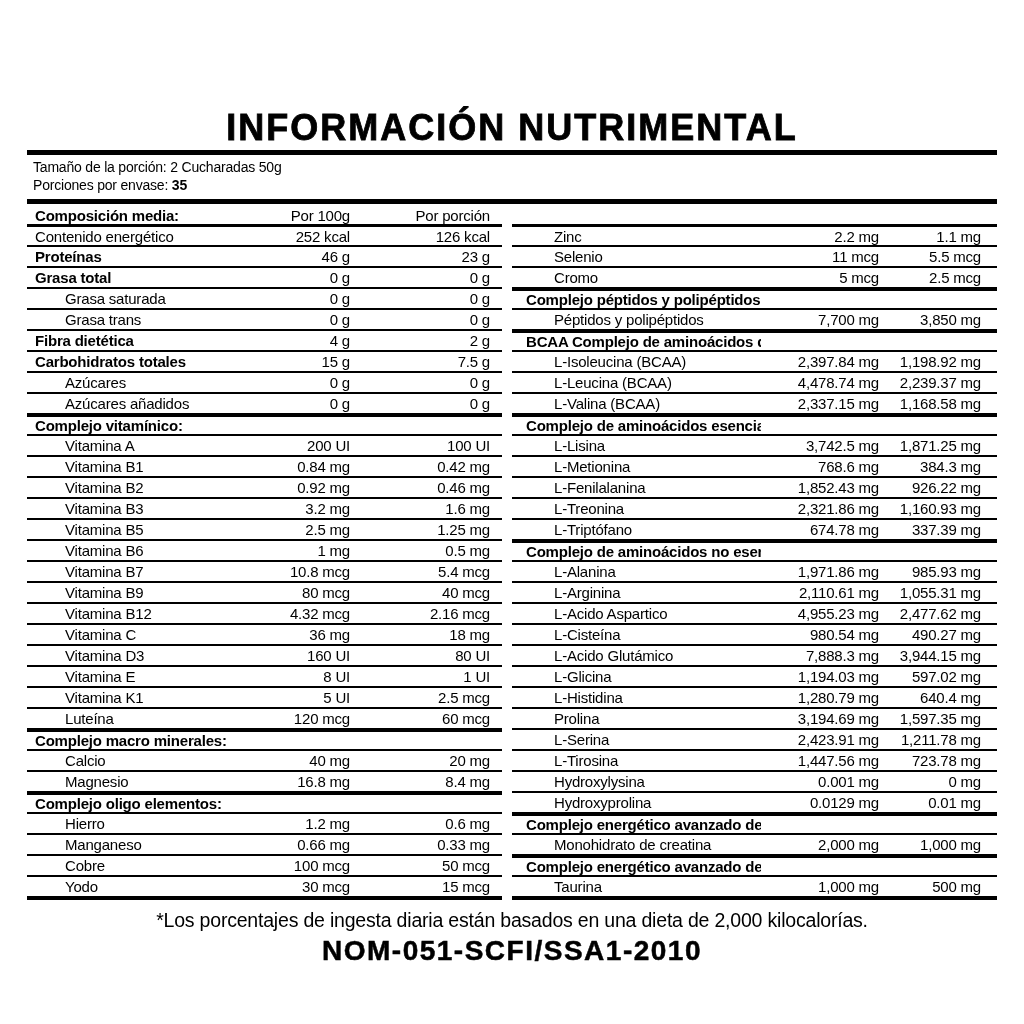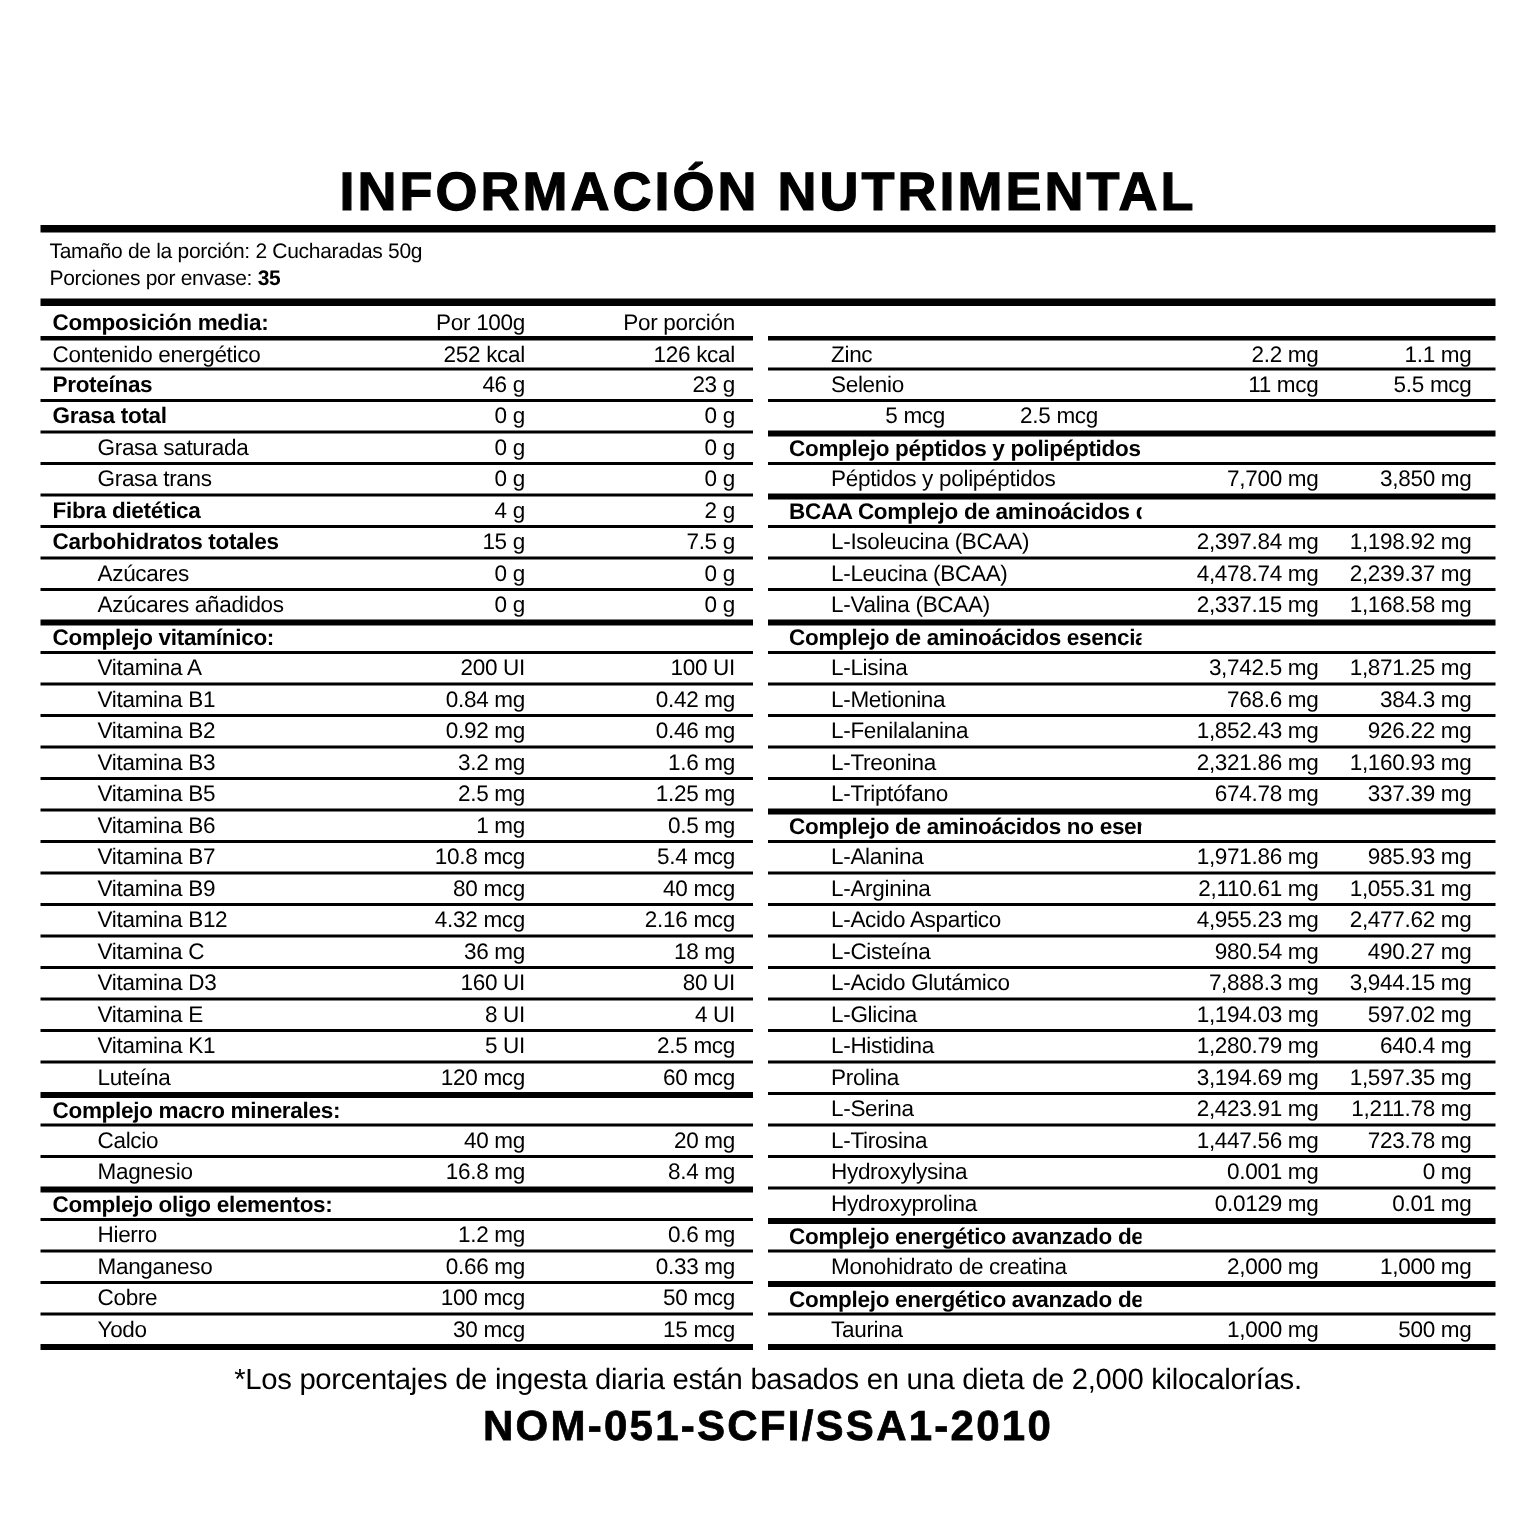--- a/index.html
+++ b/index.html
@@ -190,21 +190,21 @@
 
         <div class="row sub">
           <span class="lbl">Vitamina D3</span>
           <span class="v1">160 UI</span>
           <span class="v2">80 UI</span>
         </div>
 
         <div class="row sub">
           <span class="lbl">Vitamina E</span>
           <span class="v1">8 UI</span>
-          <span class="v2">4 UI</span>
+          <span class="v2">1 UI</span>
         </div>
 
         <div class="row sub">
           <span class="lbl">Vitamina K1</span>
           <span class="v1">5 UI</span>
           <span class="v2">2.5 mcg</span>
         </div>
 
         <div class="row sub">
           <span class="lbl">Luteína</span>
@@ -269,20 +269,21 @@
           <span class="v2">1.1 mg</span>
         </div>
 
         <div class="row sub">
           <span class="lbl">Selenio</span>
           <span class="v1">11 mcg</span>
           <span class="v2">5.5 mcg</span>
         </div>
 
         <div class="row sub">
+          <span class="lbl">Cromo</span>
           <span class="v1">5 mcg</span>
           <span class="v2">2.5 mcg</span>
         </div>
 
         <div class="row section">
           <span class="lbl">Complejo péptidos y polipéptidos:</span>
           <span class="v1"></span>
           <span class="v2"></span>
         </div>
 

